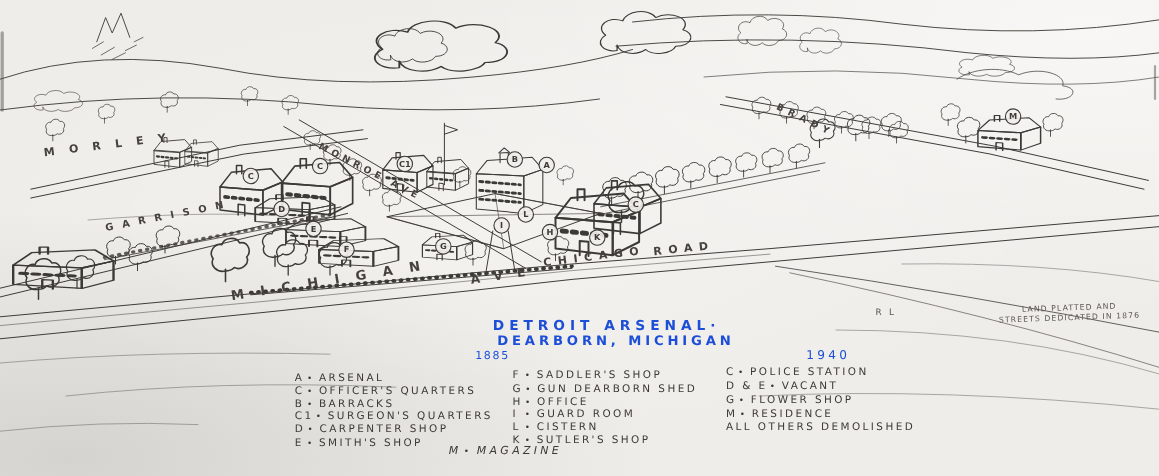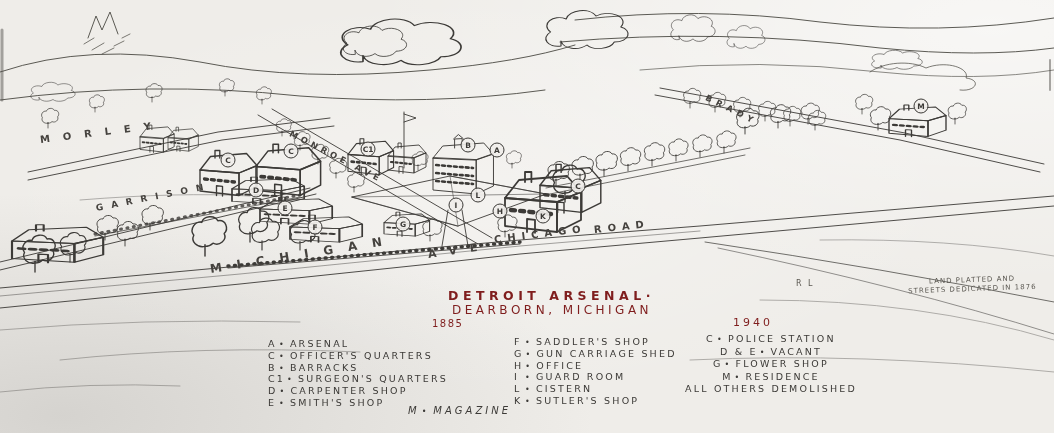--- a/index.html
+++ b/index.html
@@ -10,34 +10,34 @@
       radial-gradient(ellipse at 6% 96%, rgba(110,108,104,.20), transparent 38%),
       radial-gradient(ellipse at 94% 6%, rgba(255,255,255,.55), transparent 45%),
       radial-gradient(ellipse at 45% 45%, rgba(255,255,255,.30), transparent 60%),
       #efede9;
     color:#3c3a37;
   }
   #scene{position:relative;width:1054px;height:433px;}
   #lineart{position:absolute;left:0;top:0;}
   svg *{stroke-linecap:round;stroke-linejoin:round;}
 
-  .txt{position:absolute;white-space:nowrap;color:#7f1d1d;}
+  .txt{position:absolute;white-space:nowrap;color:#1d4ed8;}
   .street{position:absolute;white-space:nowrap;font-weight:bold;color:#45423e;transform-origin:left center;}
 
   .title1{left:448px;top:288px;font-size:12.5px;letter-spacing:4.5px;font-weight:bold;}
-  .title2{left:452px;top:303px;font-size:12px;letter-spacing:3.5px;font-weight:normal;}
+  .title2{left:452px;top:303px;font-size:12px;letter-spacing:3.5px;font-weight:bold;}
   .year-left{left:432px;top:318px;font-size:10px;letter-spacing:1.5px;}
   .year-right{left:733px;top:316px;font-size:11px;letter-spacing:3px;}
   .note{right:18px;top:276px;font-size:7px;letter-spacing:1px;color:#5a5751;transform:rotate(-2deg);text-align:center;line-height:9px;}
   .initials{left:796px;top:279px;font-size:8px;letter-spacing:2px;color:#5a5751;}
 
   .legend-col{position:absolute;display:flex;flex-direction:column;}
   .col-a{left:268px;top:338px;}
-  .col-b{left:466px;top:336px;margin-left:48px;}
-  .col-1940{left:685px;top:333px;align-items:center;}
+  .col-b{left:466px;top:336px;}
+  .col-1940{left:660px;top:333px;}
   .col-foot{left:408px;top:405px;font-style:italic;}
   .lrow{height:11.8px;font-size:9.5px;letter-spacing:2.2px;white-space:nowrap;}
   .col-1940 .lrow{height:12.6px;}
   .col-foot .lrow{font-size:10px;letter-spacing:3px;}
   .lrow .k{display:inline-block;min-width:9px;}
   .lrow .dot{margin:0 4px 0 2px;font-size:8px;}
 
   .marker{
     position:absolute;width:13px;height:13px;border:1.2px solid #3c3a37;border-radius:50%;
     background:rgba(240,238,234,.92);
@@ -355,21 +355,21 @@
       </div>
     </div>
 
   <div class="legend-col col-b">
 
       <div class="lrow">
         <span class="k">F</span><span class="dot">•</span><span>SADDLER'S SHOP</span>
       </div>
 
       <div class="lrow">
-        <span class="k">G</span><span class="dot">•</span><span>GUN CARRIAGE SHED</span>
+        <span class="k">G</span><span class="dot">•</span><span>GUN DEARBORN SHED</span>
       </div>
 
       <div class="lrow">
         <span class="k">H</span><span class="dot">•</span><span>OFFICE</span>
       </div>
 
       <div class="lrow">
         <span class="k">I</span><span class="dot">•</span><span>GUARD ROOM</span>
       </div>
 

